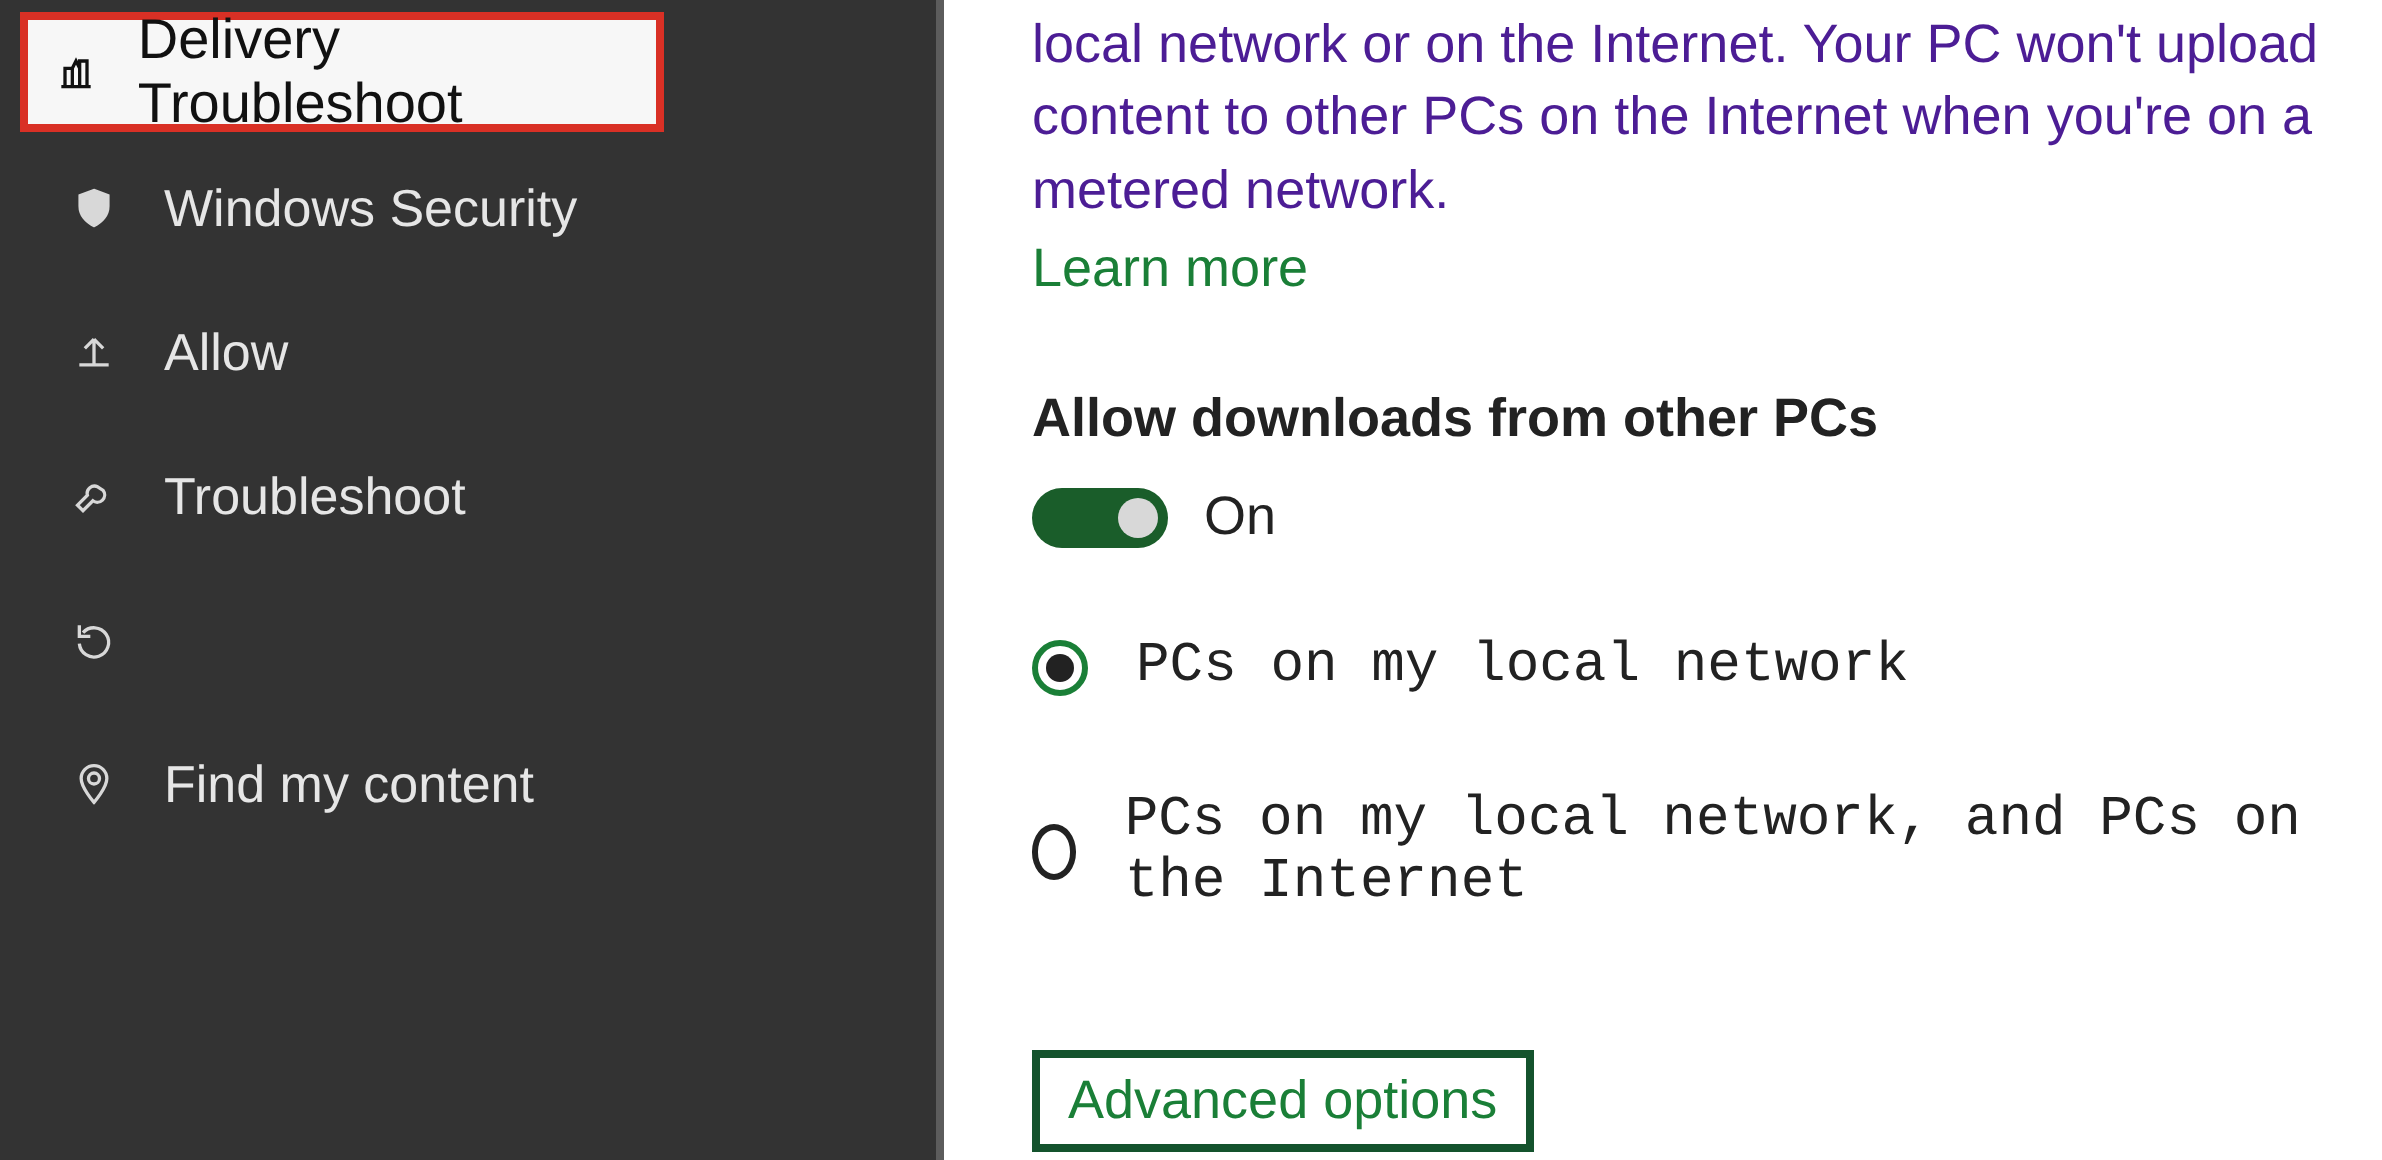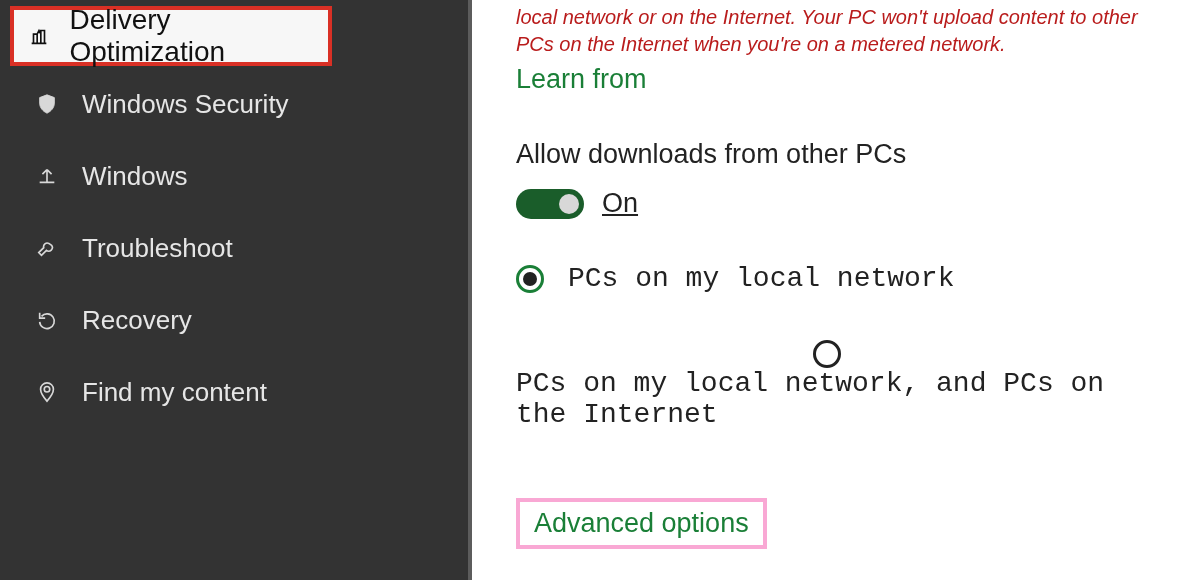--- a/index.html
+++ b/index.html
@@ -14,33 +14,33 @@
   .side-item .icon { width: 26px; height: 26px; margin-right: 22px; display: flex; align-items: center; justify-content: center; }
   .side-item svg { stroke: #d8d8d8; }
 
   .side-item.selected-wrap { padding-left: 10px; padding-right: 140px; height: 64px; }
   .selected-box { display: flex; align-items: center; width: 324px; height: 60px; background: #f7f7f7; border: 4px solid #d93025; padding-left: 12px; color: #111; font-size: 28px; }
   .selected-box .icon { width: 26px; height: 26px; margin-right: 18px; display:flex; align-items:center; justify-content:center;}
   .selected-box svg { stroke: #111; }
 
   
   .main { flex: 1; padding: 0 30px 0 44px; color: #222; }
-  .desc { font-size: 20px; line-height: 1.35; color: #b91c1c; margin-top: 4px; max-width: 660px; font-style: italic; }
+  .desc { font-size: 27px; line-height: 1.35; color: #4c1d95; margin-top: 4px; max-width: 660px; }
   .link { color: #1a7f37; font-size: 27px; margin-top: 6px; display: inline-block; cursor: pointer; }
-  .link.boxed { border: 4px solid #f9a8d4; padding: 6px 14px; background: #fff; }
+  .link.boxed { border: 4px solid #14532d; padding: 6px 14px; background: #fff; }
 
-  .section-label { font-size: 27px; color: #222; margin-top: 44px; }
+  .section-label { font-size: 27px; color: #222; margin-top: 44px; font-weight: bold; }
 
-  .toggle-row { display: flex; align-items: center; margin-top: 18px; text-decoration: underline; }
+  .toggle-row { display: flex; align-items: center; margin-top: 18px; }
   .toggle { width: 68px; height: 30px; border-radius: 15px; background: #1a5d2a; position: relative; cursor: pointer; }
   .toggle .knob { position: absolute; right: 5px; top: 5px; width: 20px; height: 20px; border-radius: 50%; background: #d8d8d8; }
   .toggle-state { font-size: 27px; margin-left: 18px; color: #222; }
 
   .radio-row { display: flex; align-items: center; margin-top: 44px; cursor: pointer; }
-  .radio-row + .radio-row { margin-top: 46px; flex-direction: column; }
+  .radio-row + .radio-row { margin-top: 46px; }
   .radio-outer { width: 28px; height: 28px; border: 3px solid #222; border-radius: 50%; display:flex; align-items:center; justify-content:center; margin-right: 24px; }
   .radio-outer.sel { border-color: #1a7f37; }
   .radio-inner { width: 14px; height: 14px; border-radius: 50%; background: #222; }
   .radio-label { font-size: 28px; color: #222; font-family: Liberation Mono, monospace; }
 
   .adv-wrap { margin-top: 62px; }
 </style>
 </head>
 <body>
 
@@ -49,79 +49,78 @@
   <div class="sidebar">
     <div class="side-list">
 
       <div class="side-item selected-wrap">
         <div class="selected-box">
           <span class="icon">
             <svg viewBox="0 0 24 24" width="22" height="22" fill="none" stroke-width="1.8">
               <path d="M4 20h16M6 20V10h4v10M14 20V6h4v14M10 10l2-4 2 4"></path>
             </svg>
           </span>
-          <span>Delivery Optimization</span>
+          <span>Delivery Troubleshoot</span>
         </div>
       </div>
 
       <div class="side-item">
         <span class="icon">
           <svg viewBox="0 0 24 24" width="22" height="22" fill="#d8d8d8" stroke="none">
               <path d="M12 2l8 3v6c0 5-3.5 9-8 11-4.5-2-8-6-8-11V5l8-3z"></path>
             </svg>
         </span>
         <span>Windows Security</span>
       </div>
 
       <div class="side-item">
         <span class="icon">
           <svg viewBox="0 0 24 24" width="22" height="22" fill="none" stroke-width="1.8">
               <path d="M12 19V5M12 5l-5 5M12 5l5 5M4 19h16"></path>
             </svg>
         </span>
-        <span>Windows</span>
+        <span>Allow</span>
       </div>
 
       <div class="side-item">
         <span class="icon">
           <svg viewBox="0 0 24 24" width="22" height="22" fill="none" stroke-width="1.8">
               <path d="M14 7a4 4 0 0 0-5.6 4.6L3 17l3 3 5.4-5.4A4 4 0 0 0 17 9l-3-2z"></path>
             </svg>
         </span>
         <span>Troubleshoot</span>
       </div>
 
       <div class="side-item">
         <span class="icon">
           <svg viewBox="0 0 24 24" width="22" height="22" fill="none" stroke-width="1.8">
               <path d="M4 14a8 8 0 1 0 2-6M4 4v6h6"></path>
             </svg>
         </span>
-        <span>Recovery</span>
       </div>
 
 
       <div class="side-item">
         <span class="icon">
           <svg viewBox="0 0 24 24" width="22" height="22" fill="none" stroke-width="1.8">
               <circle cx="12" cy="9" r="3"></circle>
               <path d="M12 2a7 7 0 0 1 7 7c0 5-7 13-7 13S5 14 5 9a7 7 0 0 1 7-7z"></path>
             </svg>
         </span>
         <span>Find my content</span>
       </div>
 
 
     </div>
     <div class="scrollbar"></div>
   </div>
 
   <div class="main">
     <p class="desc">local network or on the Internet. Your PC won't upload content to other PCs on the Internet when you're on a metered network.</p>
-    <a class="link">Learn from</a>
+    <a class="link">Learn more</a>
 
     <div class="section-label">Allow downloads from other PCs</div>
 
     <div class="toggle-row">
       <div class="toggle">
         <div class="knob"></div>
       </div>
       <span class="toggle-state">On</span>
     </div>
 

